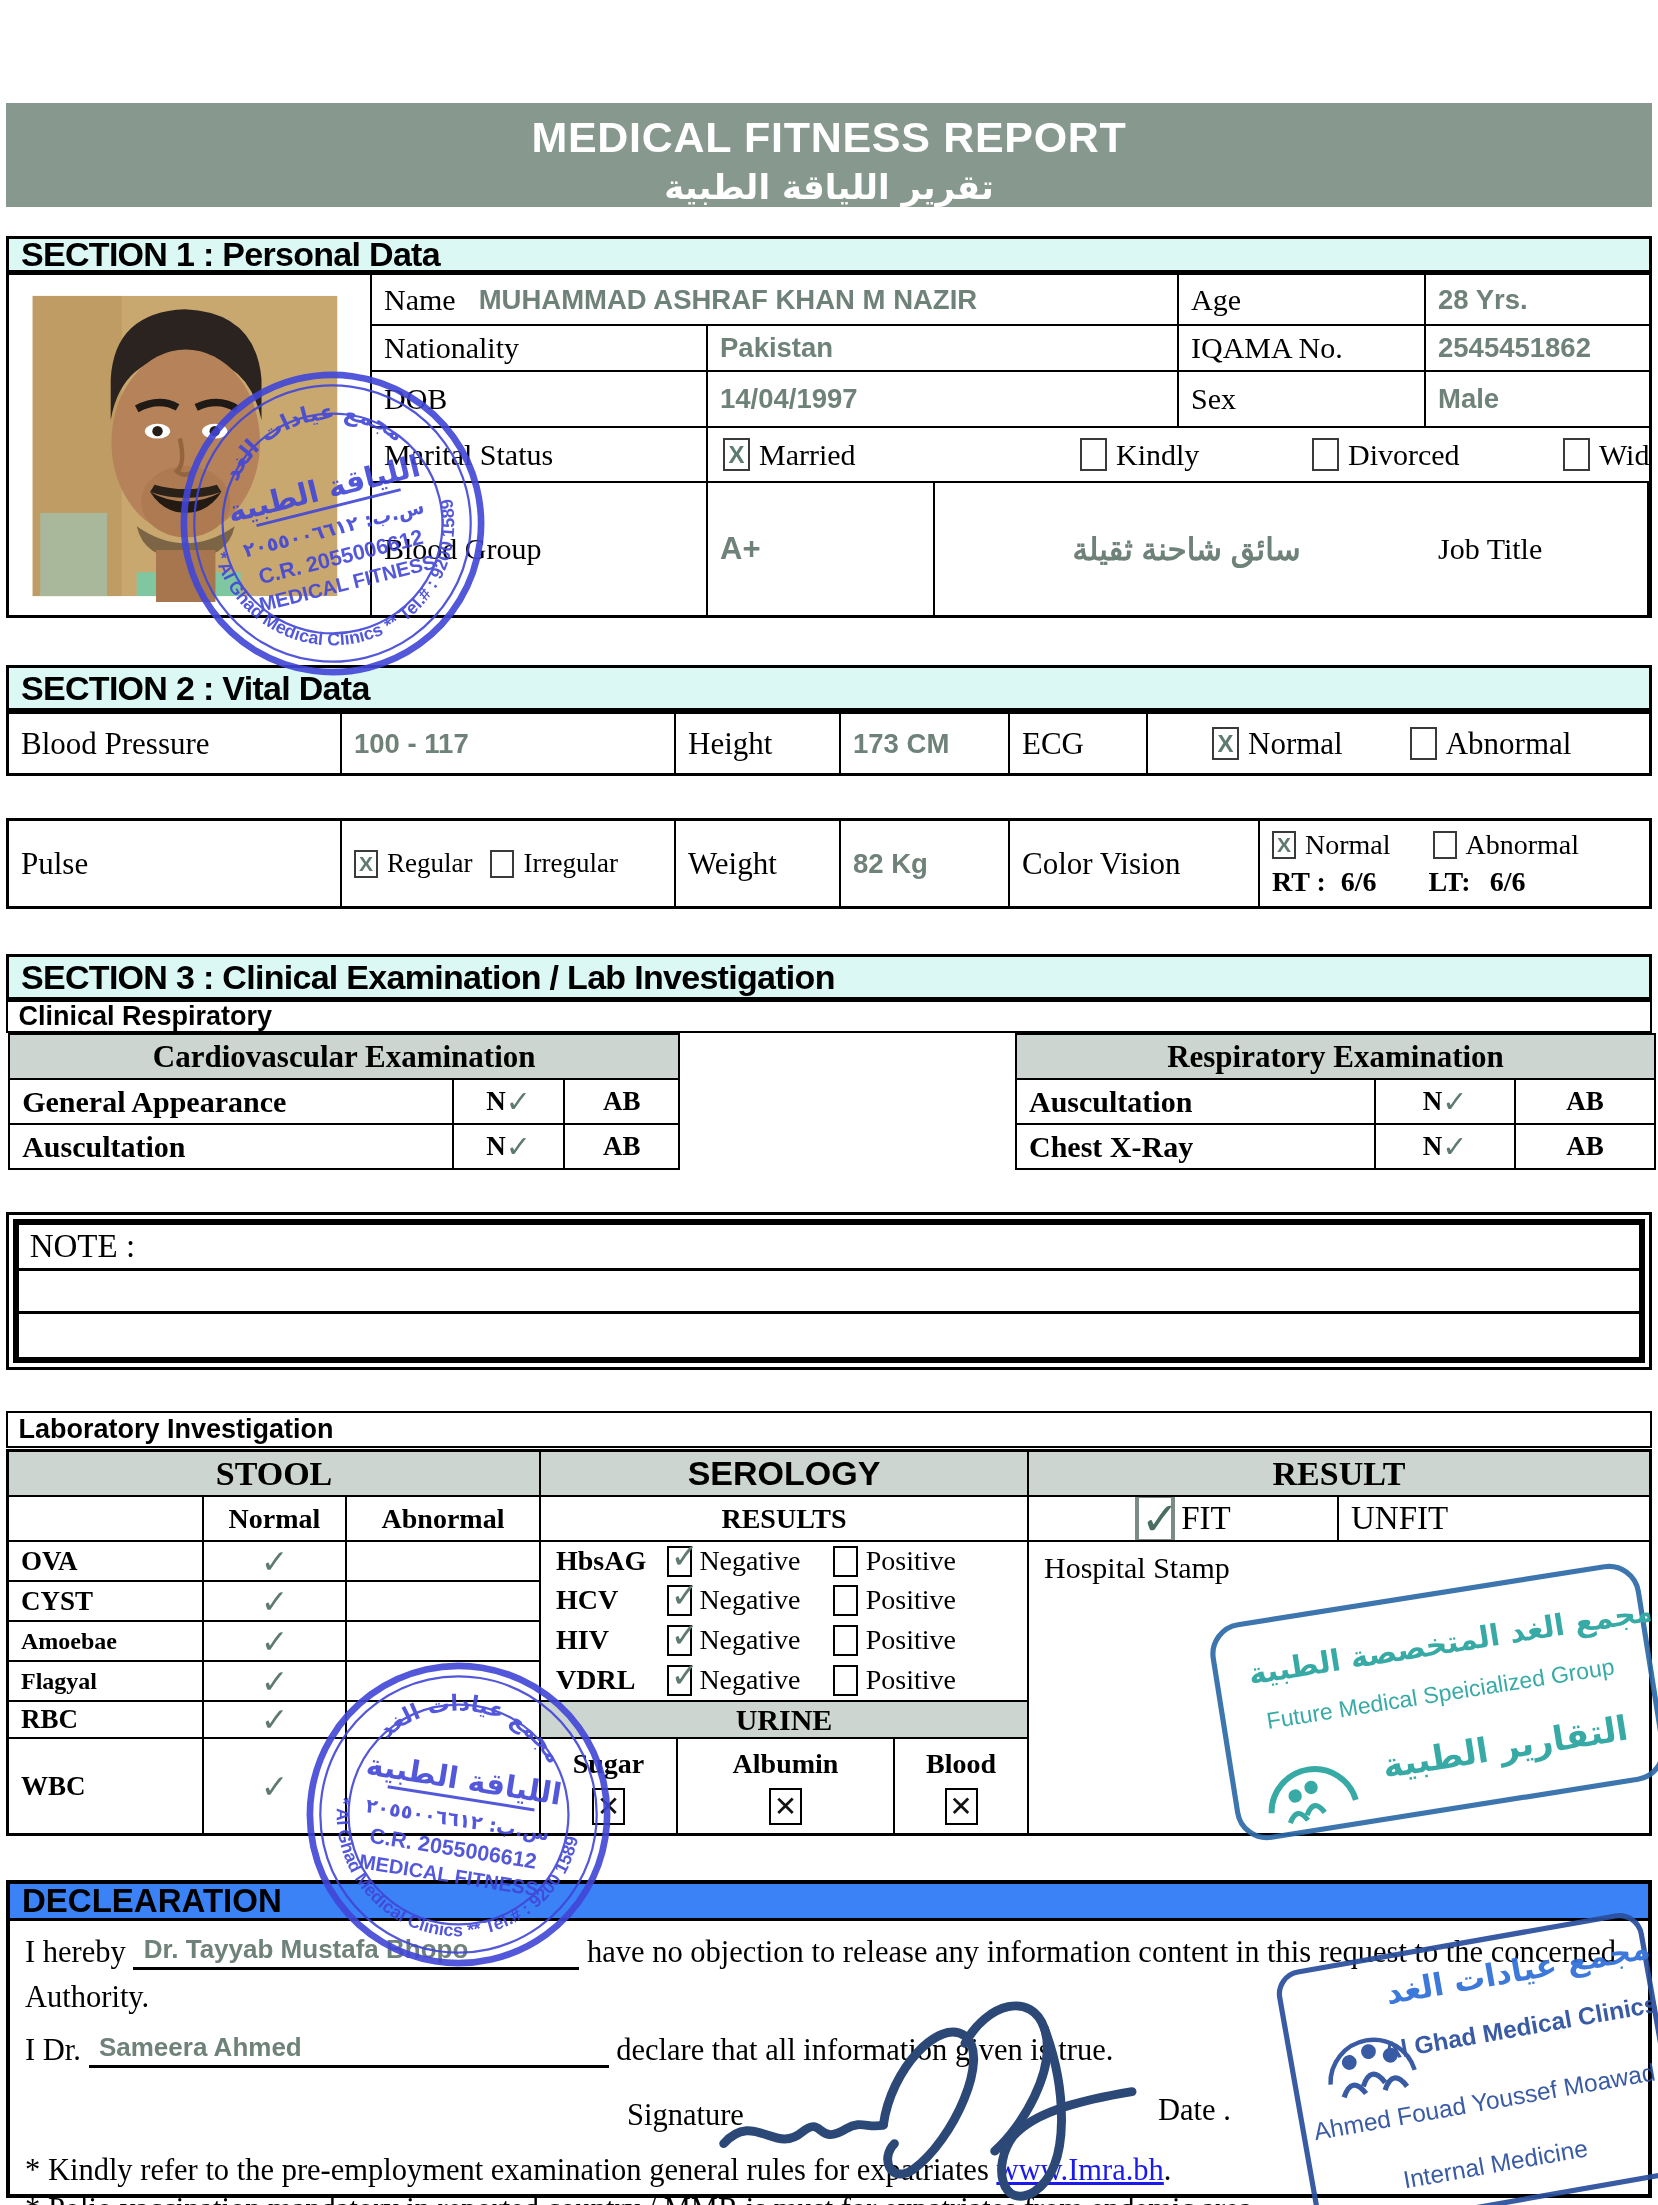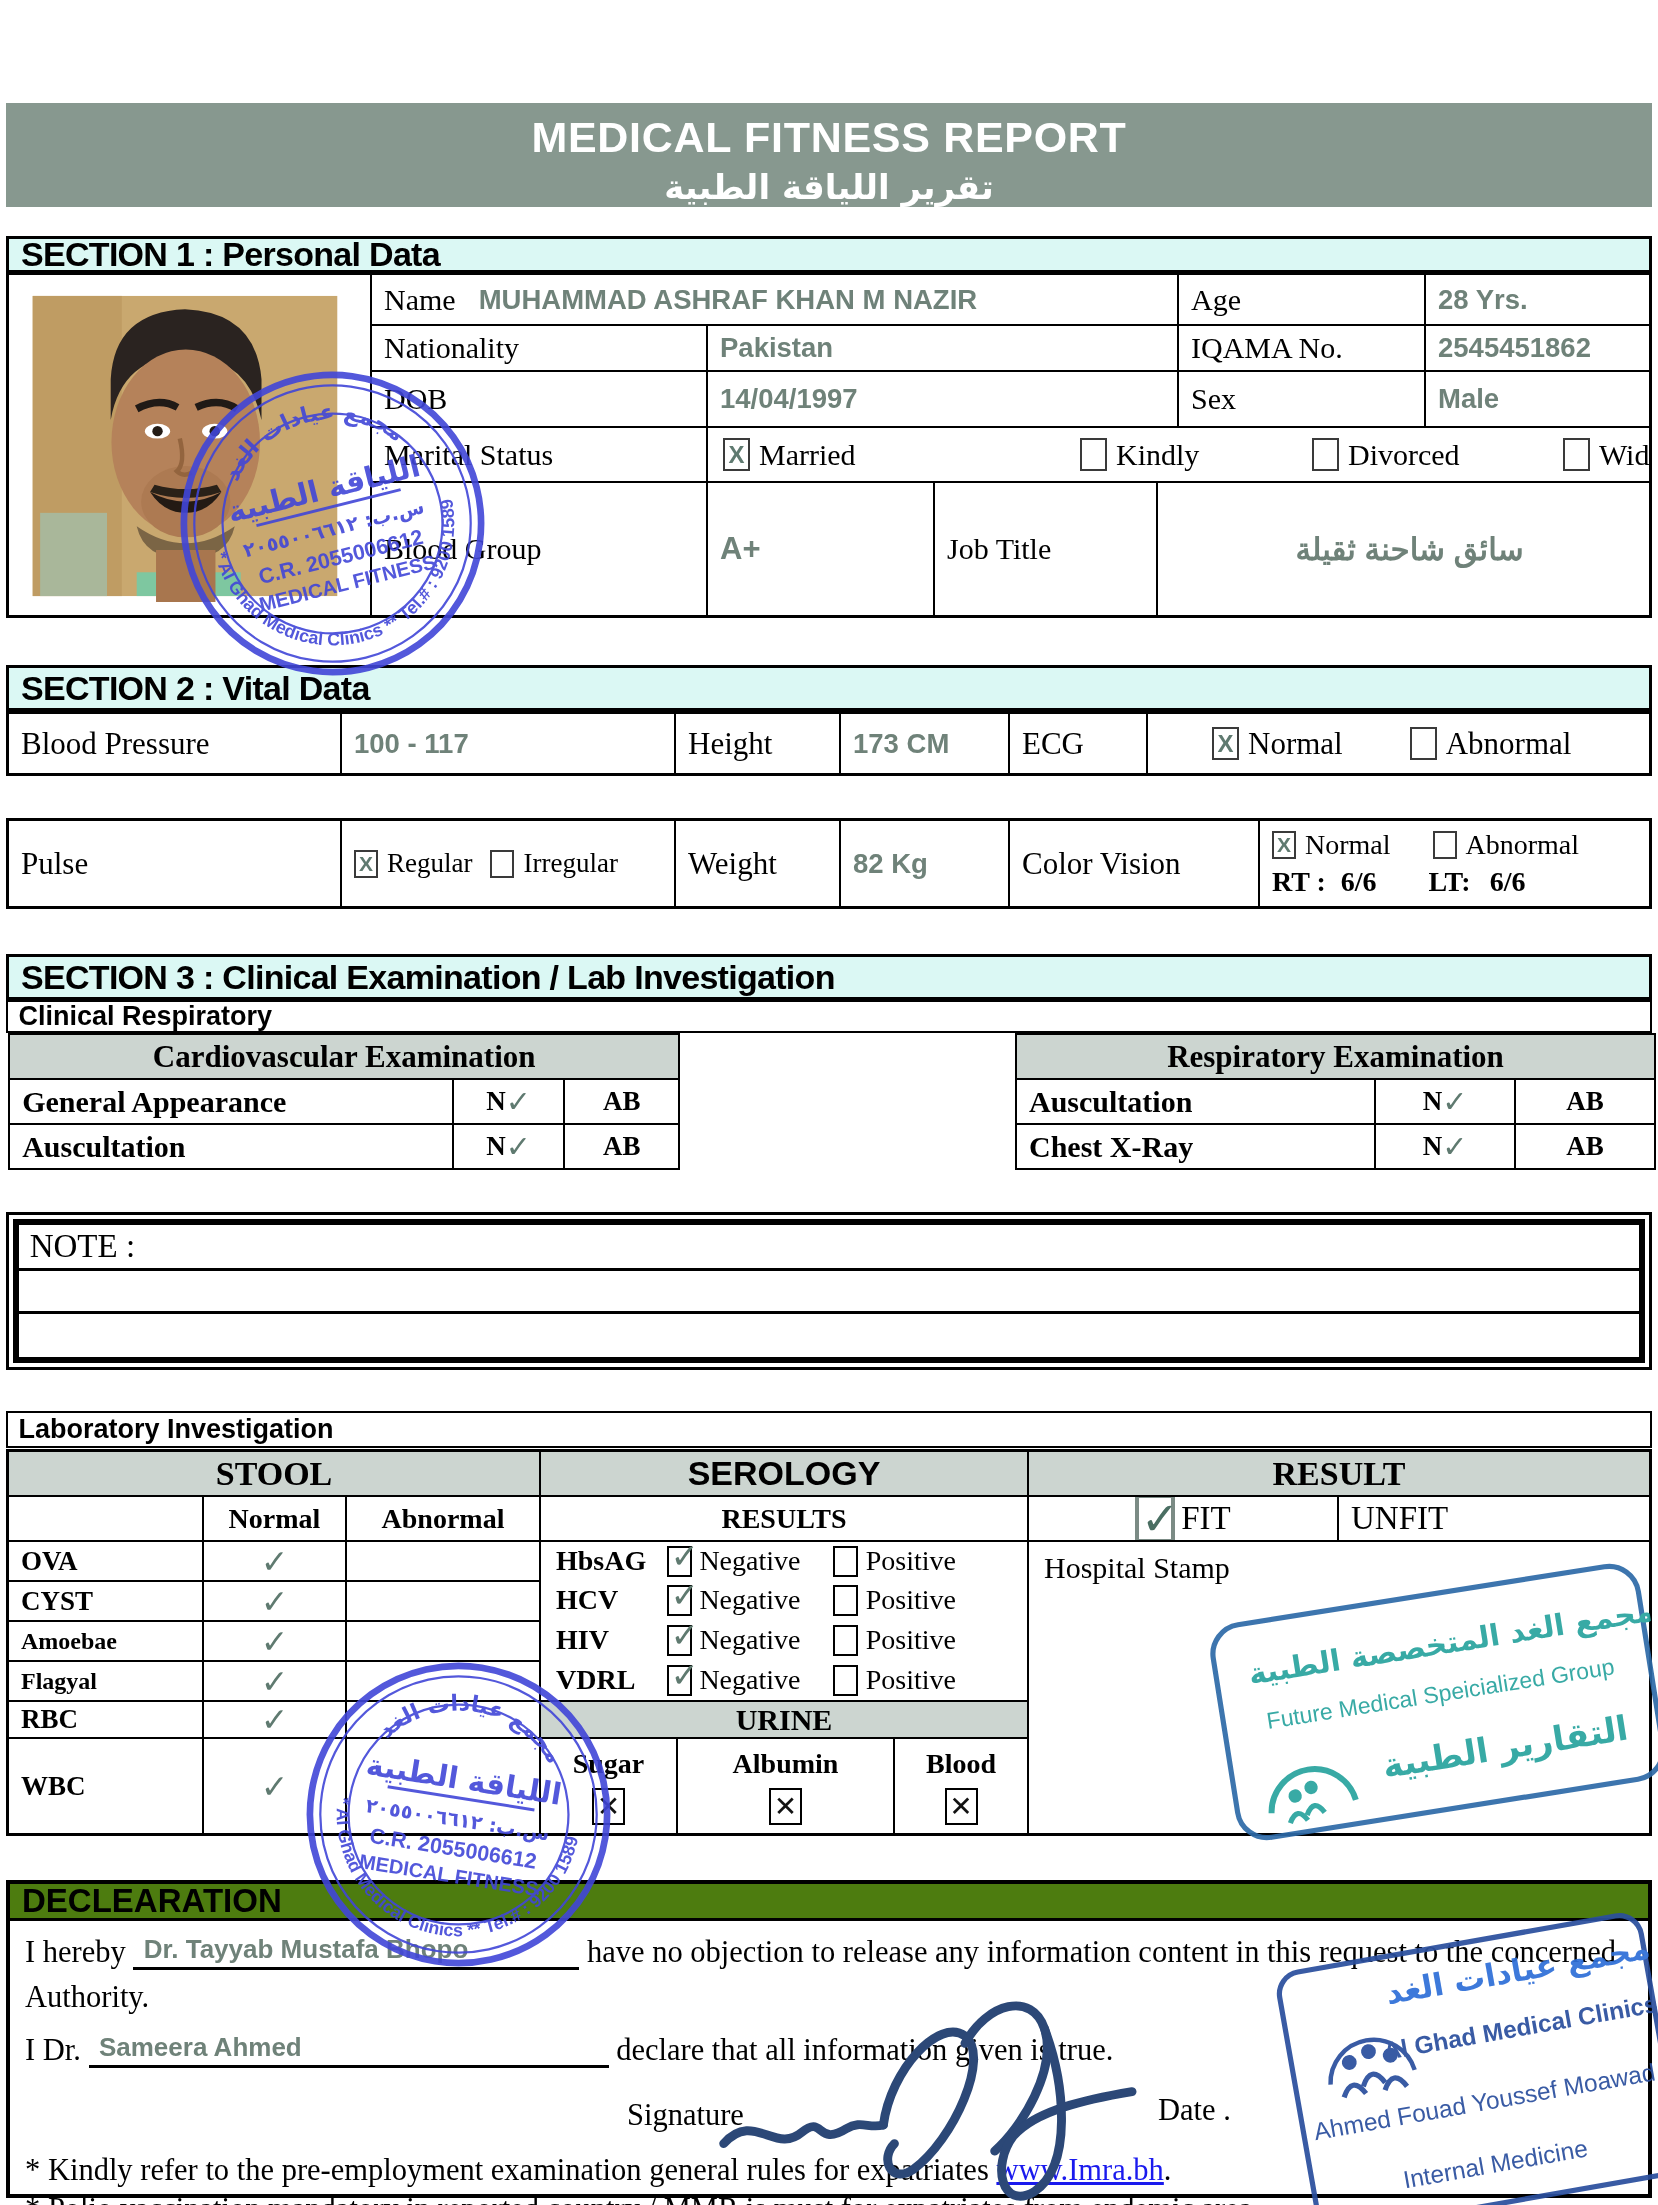--- a/index.html
+++ b/index.html
@@ -161,25 +161,25 @@
           </div>
         </div>
 
         <div class="r bt" style="flex:1">
           <div class="cell br" style="width:336px">
             <span class="lbl">Blood Group</span>
           </div>
           <div class="cell br" style="width:227px">
             <span class="val" style="font-size:31px">A+</span>
           </div>
+          <div class="cell" style="flex:1;justify-content:center">
+            <span class="val ar" style="font-size:31px">سائق شاحنة ثقيلة</span>
+          </div>
           <div class="cell br" style="width:223px">
             <span class="lbl">Job Title</span>
-          </div>
-          <div class="cell" style="flex:1;justify-content:center">
-            <span class="val ar" style="font-size:31px">سائق شاحنة ثقيلة</span>
           </div>
         </div>
       </div>
     </div>
   </div>
 
   <div class="abs sec-band" style="left:6px;top:665px;width:1646px;height:46px">SECTION 2 : Vital Data</div>
 
   <div class="abs tbl r" style="left:6px;top:711px;width:1646px;height:65px">
     <div class="cell br" style="width:333px">
@@ -479,21 +479,21 @@
           <circle cx="90" cy="250" r="9" fill="#28a39e"></circle>
           <circle cx="113" cy="242" r="9" fill="#28a39e"></circle>
           <path d="M78,285 q12,-22 24,0" fill="none" stroke="#28a39e" stroke-width="7"></path>
           <path d="M102,278 q12,-22 24,0" fill="none" stroke="#28a39e" stroke-width="7"></path>
         </svg>
       </div>
     </div>
   </div>
 
   <div class="abs" style="left:6px;top:1880px;width:1646px;height:318px;border:4.5px solid #000;background:#fff">
-    <div style="height:37px;background:#4d7c0f;border-bottom:3px solid #000;display:flex;align-items:center;padding-left:12px;
+    <div style="height:37px;background:#3b82f6;border-bottom:3px solid #000;display:flex;align-items:center;padding-left:12px;
                 font-family:'Liberation Sans',sans-serif;font-weight:bold;font-size:33px">DECLEARATION</div>
     <div style="position:relative;height:274px">
       <div class="abs decl-serif" style="left:15px;top:13.4px;width:1605px">
         <span>I hereby</span>
         <span class="uline" style="min-width:446px">Dr. Tayyab Mustafa Bhopo</span>
         <span>have no objection to release any information content in this request to the concerned</span>
       </div>
       <div class="abs decl-serif" style="left:15px;top:59px">Authority.</div>
       <div class="abs decl-serif" style="left:15px;top:111px;width:1605px">
         <span>I Dr.</span>

